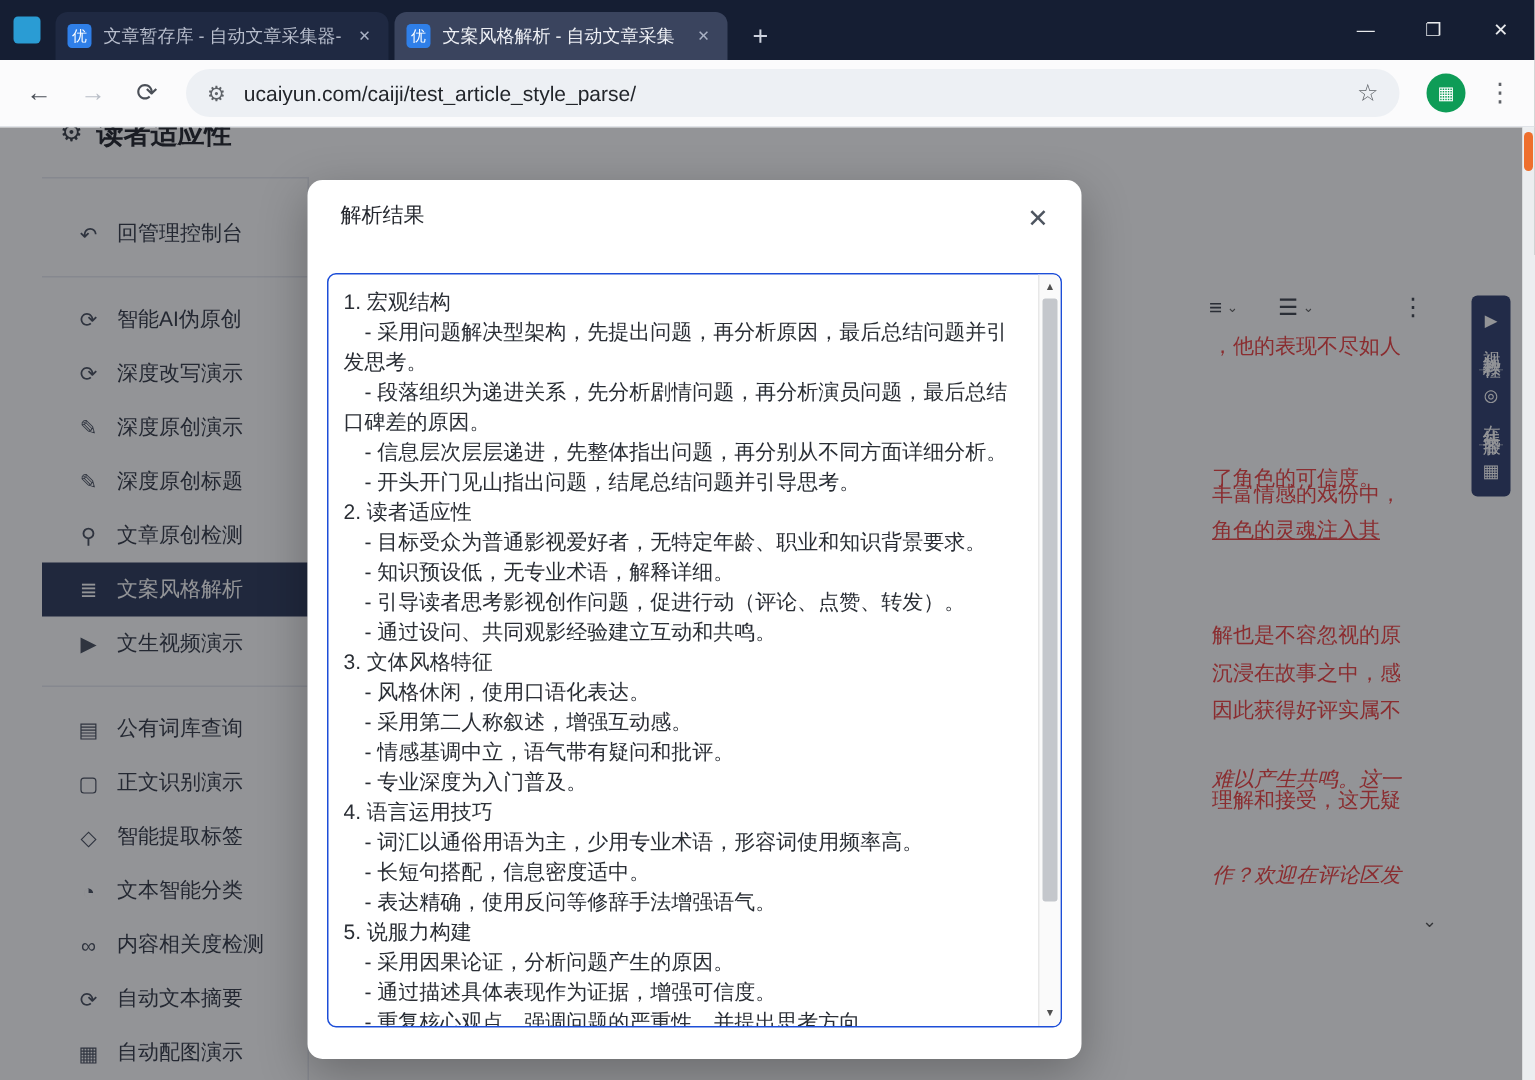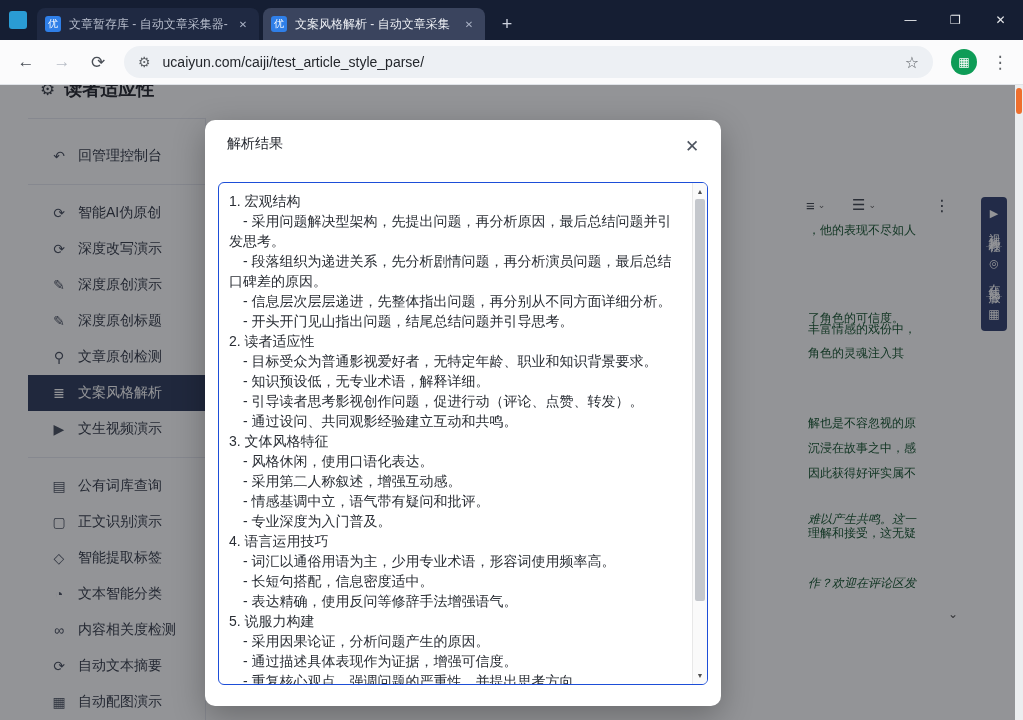--- a/index.html
+++ b/index.html
@@ -44,21 +44,21 @@
   .side-item.active { background:#2e3b5c; color:#ffffff; }
   .side-item.active .si-icon { color:#ffffff; }
   .side-item.back { margin-top:19px; }
   .side-divider { height:1px; background:#e8eaf0; margin:10px 0; }
 
   .tb-group { position:absolute; display:flex; align-items:center; gap:3px; height:24px; font-size:15px; color:#40454f; }
   .tb-chevron { font-size:9px; color:#666; }
   .tb-dots { position:absolute; top:108px; left:934px; height:24px; display:flex; align-items:center; font-size:16px; color:#40454f; }
 
   .fragments { position:absolute; top:0; left:0; width:100%; height:100%; }
-  .fragment { position:absolute; left:808px; font-size:12px; color:#14532d; white-space:nowrap; }
+  .fragment { position:absolute; left:808px; font-size:14px; color:#ef4444; white-space:nowrap; }
   .scroll-chevron { position:absolute; top:522px; left:948px; font-size:12px; color:#555; }
 
   .float-widget { position:absolute; top:112px; right:8px; width:26px; background:#32416f; border-radius:4px; padding:10px 0; display:flex; flex-direction:column; align-items:center; gap:10px; color:#fff; }
   .fw-item { display:flex; flex-direction:column; align-items:center; gap:4px; }
   .fw-icon { font-size:11px; }
   .fw-label { writing-mode:vertical-rl; text-orientation:upright; font-size:12px; letter-spacing:3px; }
   .fw-divider { width:16px; height:1px; background:rgba(255,255,255,.35); }
   .fw-footer-icon { font-size:12px; }
 
   .win-scrollbar { position:absolute; top:85px; right:0; width:8px; height:635px; background:#eceef0; z-index:4; }
@@ -198,21 +198,21 @@
   <div class="tb-group" style="top:108px; left:852px;">
     <span>☰</span>
     <span class="tb-chevron">⌄</span>
   </div>
   <div class="tb-dots">⋮</div>
 
   <div class="fragments">
       <div class="fragment" style="top: 137px;">，他的表现不尽如人</div>
       <div class="fragment" style="top: 200px; margin-top: 36px;">丰富情感的戏份中，</div>
       <div class="fragment" style="top: 225px;">了角色的可信度。</div>
-      <div class="fragment" style="top: 260px;">角色的灵魂注入其</div>
+      <div class="fragment" style="top: 260px; text-decoration: underline;">角色的灵魂注入其</div>
       <div class="fragment" style="top: 330px;">解也是不容忽视的原</div>
       <div class="fragment" style="top: 355px;">沉浸在故事之中，感</div>
       <div class="fragment" style="top: 380px;">因此获得好评实属不</div>
       <div class="fragment" style="top: 426px; font-style: italic;">难以产生共鸣。这一</div>
       <div class="fragment" style="top: 440px;">理解和接受，这无疑</div>
       <div class="fragment" style="top: 490px; font-style: italic;">作？欢迎在评论区发</div>
     </div>
   <div class="scroll-chevron">⌄</div>
 
   <div class="float-widget">

